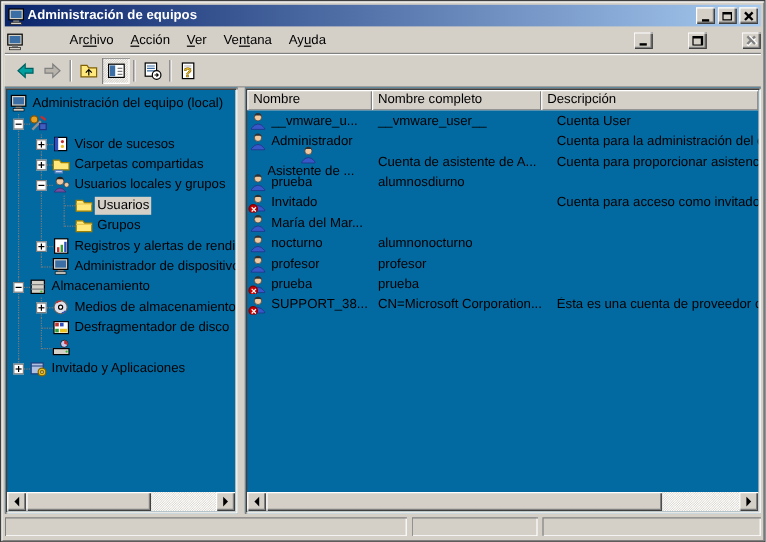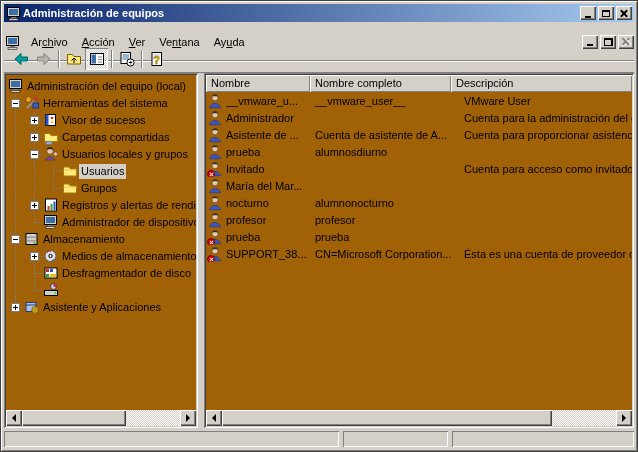--- a/index.html
+++ b/index.html
@@ -27,23 +27,24 @@
   .glyph-max { width:8px; height:7px; border:1px solid #000; border-top-width:2px; }
   .glyph-restore { position:relative; width:9px; height:8px; }
   .glyph-restore:before { content:""; position:absolute; right:0; top:0; width:6px; height:5px; border:1px solid #000; border-top-width:2px; }
   .glyph-restore:after { content:""; position:absolute; left:0; bottom:0; width:6px; height:5px; border:1px solid #000; border-top-width:2px; background:#d4d0c8; }
   .glyph-x { position:relative; width:8px; height:7px; }
   .glyph-x:before,.glyph-x:after { content:""; position:absolute; left:3px; top:-1px; width:2px; height:9px; background:#000; }
   .glyph-x:before { transform:rotate(45deg); } .glyph-x:after { transform:rotate(-45deg); }
   .glyph-x.disabled:before,.glyph-x.disabled:after { background:#808080; box-shadow:1px 1px 0 #fff; }
   
   .menubar {
-    position:absolute; left:3px; top:22px; right:3px; height:38px;
+    position:absolute; left:3px; top:22px; right:3px; height:22px;
     display:flex; align-items:center; border-bottom:1px solid #808080;
     box-shadow: 0 1px 0 #ffffff;
+    gap: 27px;
   }
   .menubar .micon { width:15px; height:14px; margin:0 4px 0 1px; }
   .menu-item { padding:3px 7px; white-space:nowrap; }
   .menu-item u { text-decoration:underline; }
   .menubar .spacer { flex:1; }
   
   .toolbar {
     position:absolute; left:3px; top:45px; right:3px; height:27px;
     display:flex; align-items:center; padding-left:5px;
     border-bottom:1px solid #808080; box-shadow: 0 1px 0 #ffffff;
@@ -52,21 +53,21 @@
   .tbtn.pressed {
     box-shadow: inset 1px 1px 0 #808080, inset -1px -1px 0 #ffffff;
     background-image: linear-gradient(45deg,#fff 25%,transparent 25%,transparent 75%,#fff 75%),
                       linear-gradient(45deg,#fff 25%,transparent 25%,transparent 75%,#fff 75%);
     background-size:2px 2px; background-position:0 0,1px 1px;
   }
   .tsep { width:1px; height:18px; background:#808080; box-shadow:1px 0 0 #fff; margin:0 3px; }
   
   .main { position:absolute; left:3px; top:72px; right:3px; bottom:23px; display:flex; }
   .panel {
-    background:#a16207; position:relative;
+    background:#0369a1; position:relative;
     box-shadow: inset 1px 1px 0 #808080, inset -1px -1px 0 #ffffff, inset 2px 2px 0 #404040, inset -2px -2px 0 #d4d0c8;
   }
   .panel-left { width:194px; flex:0 0 auto; }
   .splitter { width:6px; flex:0 0 auto; background:#d4d0c8; cursor:ew-resize; }
   .panel-right { flex:1 1 auto; }
   .panel-inner { position:absolute; left:2px; top:2px; right:2px; bottom:18px; overflow:hidden; }
   
   .tree { padding-top:3px; }
   .tree-row { position:relative; height:17px; display:flex; align-items:center; white-space:nowrap; }
   .vguide { position:absolute; top:0; bottom:0; width:1px; border-left:1px dotted #7b7b7b; }
@@ -221,21 +222,20 @@
           <div class="tree-row">
             <span class="vguide" style="left: 9px;"></span>
             <span class="hstub" style="left: 10px;"></span>
             <span class="ebox" style="left: 5px;"></span>
             <span class="node-icon" style="left: 18px;"><svg xmlns="http://www.w3.org/2000/svg" width="16" height="16" viewBox="0 0 16 16">
                 <path d="M3 13 L10 6" stroke="#909090" stroke-width="2"></path>
                 <circle cx="4.5" cy="4.5" r="3" fill="#e8a020" stroke="#805000"></circle>
                 <rect x="9" y="8" width="5.5" height="5" fill="#4060c0" stroke="#203080"></rect>
                 <path d="M10 2 l4 3" stroke="#c03030" stroke-width="2"></path>
               </svg></span>
-            <span class="tree-label" style="left: 35px;">Herramientas del sistema</span>
           </div>
           <div class="tree-row">
             <span class="vguide" style="left: 9px;"></span>
             <span class="vguide" style="left: 28px;"></span>
             <span class="hstub" style="left: 29px;"></span>
             <span class="ebox plus" style="left: 24px;"></span>
             <span class="node-icon" style="left: 37px;"><svg xmlns="http://www.w3.org/2000/svg" width="16" height="16" viewBox="0 0 16 16">
                 <rect x="2.5" y="2.5" width="10" height="11" fill="#fff" stroke="#000"></rect>
                 <rect x="2.5" y="2.5" width="3" height="11" fill="#3050c0"></rect>
                 <circle cx="9" cy="6" r="1.3" fill="#c03030"></circle>
@@ -365,21 +365,21 @@
           <div class="tree-row">
             <span class="vguide half" style="left: 9px;"></span>
             <span class="hstub" style="left: 10px;"></span>
             <span class="ebox plus" style="left: 5px;"></span>
             <span class="node-icon" style="left: 18px;"><svg xmlns="http://www.w3.org/2000/svg" width="16" height="16" viewBox="0 0 16 16">
                 <rect x="2" y="3.5" width="10" height="9" fill="#b0c0e0" stroke="#204080"></rect>
                 <path d="M2 6 h10" stroke="#204080"></path>
                 <circle cx="11" cy="11" r="3.2" fill="#e8c020" stroke="#806000"></circle>
                 <circle cx="11" cy="11" r="1.2" fill="#fff" stroke="#806000"></circle>
               </svg></span>
-            <span class="tree-label" style="left: 35px;">Asistente y Aplicaciones</span>
+            <span class="tree-label" style="left: 35px;">Invitado y Aplicaciones</span>
           </div>
         </div>
       <div class="hscroll">
         <span class="sbtn">
             <span class="tri-l"></span>
           </span>
         <span class="sthumb" style="width:104px;"></span>
         <span style="flex:1;"></span>
         <span class="sbtn">
             <span class="tri-r"></span>
@@ -398,36 +398,36 @@
             <div class="list-row">
               <span class="lcell" style="width: 104px;">
                 <span class="row-icon"><svg xmlns="http://www.w3.org/2000/svg" width="16" height="16" viewBox="0 0 16 16">
                     <circle cx="7" cy="4.8" r="3" fill="#f0c8a0" stroke="#404040" stroke-width="0.6"></circle>
                     <path d="M4 4.2 a3 3 0 0 1 6 0 l-0.8 -1 h-4.4 z" fill="#303030"></path>
                     <path d="M1.5 13.8 q5.5 -7 11 0 v1 h-11 z" fill="#3858c8" stroke="#203080" stroke-width="0.6"></path>
                   </svg></span>
                 <span class="txt">__vmware_u...</span>
               </span>
               <span class="lcell" style="width: 147px; padding-left: 5px;">__vmware_user__</span>
-              <span class="lcell" style="flex: 1 1 auto; padding-left: 7px;">VMware User</span>
+              <span class="lcell" style="flex: 1 1 auto; padding-left: 7px;">Cuenta User</span>
             </div>
             <div class="list-row">
               <span class="lcell" style="width: 104px;">
                 <span class="row-icon"><svg xmlns="http://www.w3.org/2000/svg" width="16" height="16" viewBox="0 0 16 16">
                     <circle cx="7" cy="4.8" r="3" fill="#f0c8a0" stroke="#404040" stroke-width="0.6"></circle>
                     <path d="M4 4.2 a3 3 0 0 1 6 0 l-0.8 -1 h-4.4 z" fill="#303030"></path>
                     <path d="M1.5 13.8 q5.5 -7 11 0 v1 h-11 z" fill="#3858c8" stroke="#203080" stroke-width="0.6"></path>
                   </svg></span>
                 <span class="txt">Administrador</span>
               </span>
               <span class="lcell" style="width: 147px; padding-left: 5px;"></span>
               <span class="lcell" style="flex: 1 1 auto; padding-left: 7px;">Cuenta para la administración del e</span>
             </div>
             <div class="list-row">
-              <span class="lcell" style="width: 104px;">
+              <span class="lcell" style="width: 104px; flex-direction: column;">
                 <span class="row-icon"><svg xmlns="http://www.w3.org/2000/svg" width="16" height="16" viewBox="0 0 16 16">
                     <circle cx="7" cy="4.8" r="3" fill="#f0c8a0" stroke="#404040" stroke-width="0.6"></circle>
                     <path d="M4 4.2 a3 3 0 0 1 6 0 l-0.8 -1 h-4.4 z" fill="#303030"></path>
                     <path d="M1.5 13.8 q5.5 -7 11 0 v1 h-11 z" fill="#3858c8" stroke="#203080" stroke-width="0.6"></path>
                   </svg></span>
                 <span class="txt">Asistente de ...</span>
               </span>
               <span class="lcell" style="width: 147px; padding-left: 5px;">Cuenta de asistente de A...</span>
               <span class="lcell" style="flex: 1 1 auto; padding-left: 7px;">Cuenta para proporcionar asistenci</span>
             </div>

